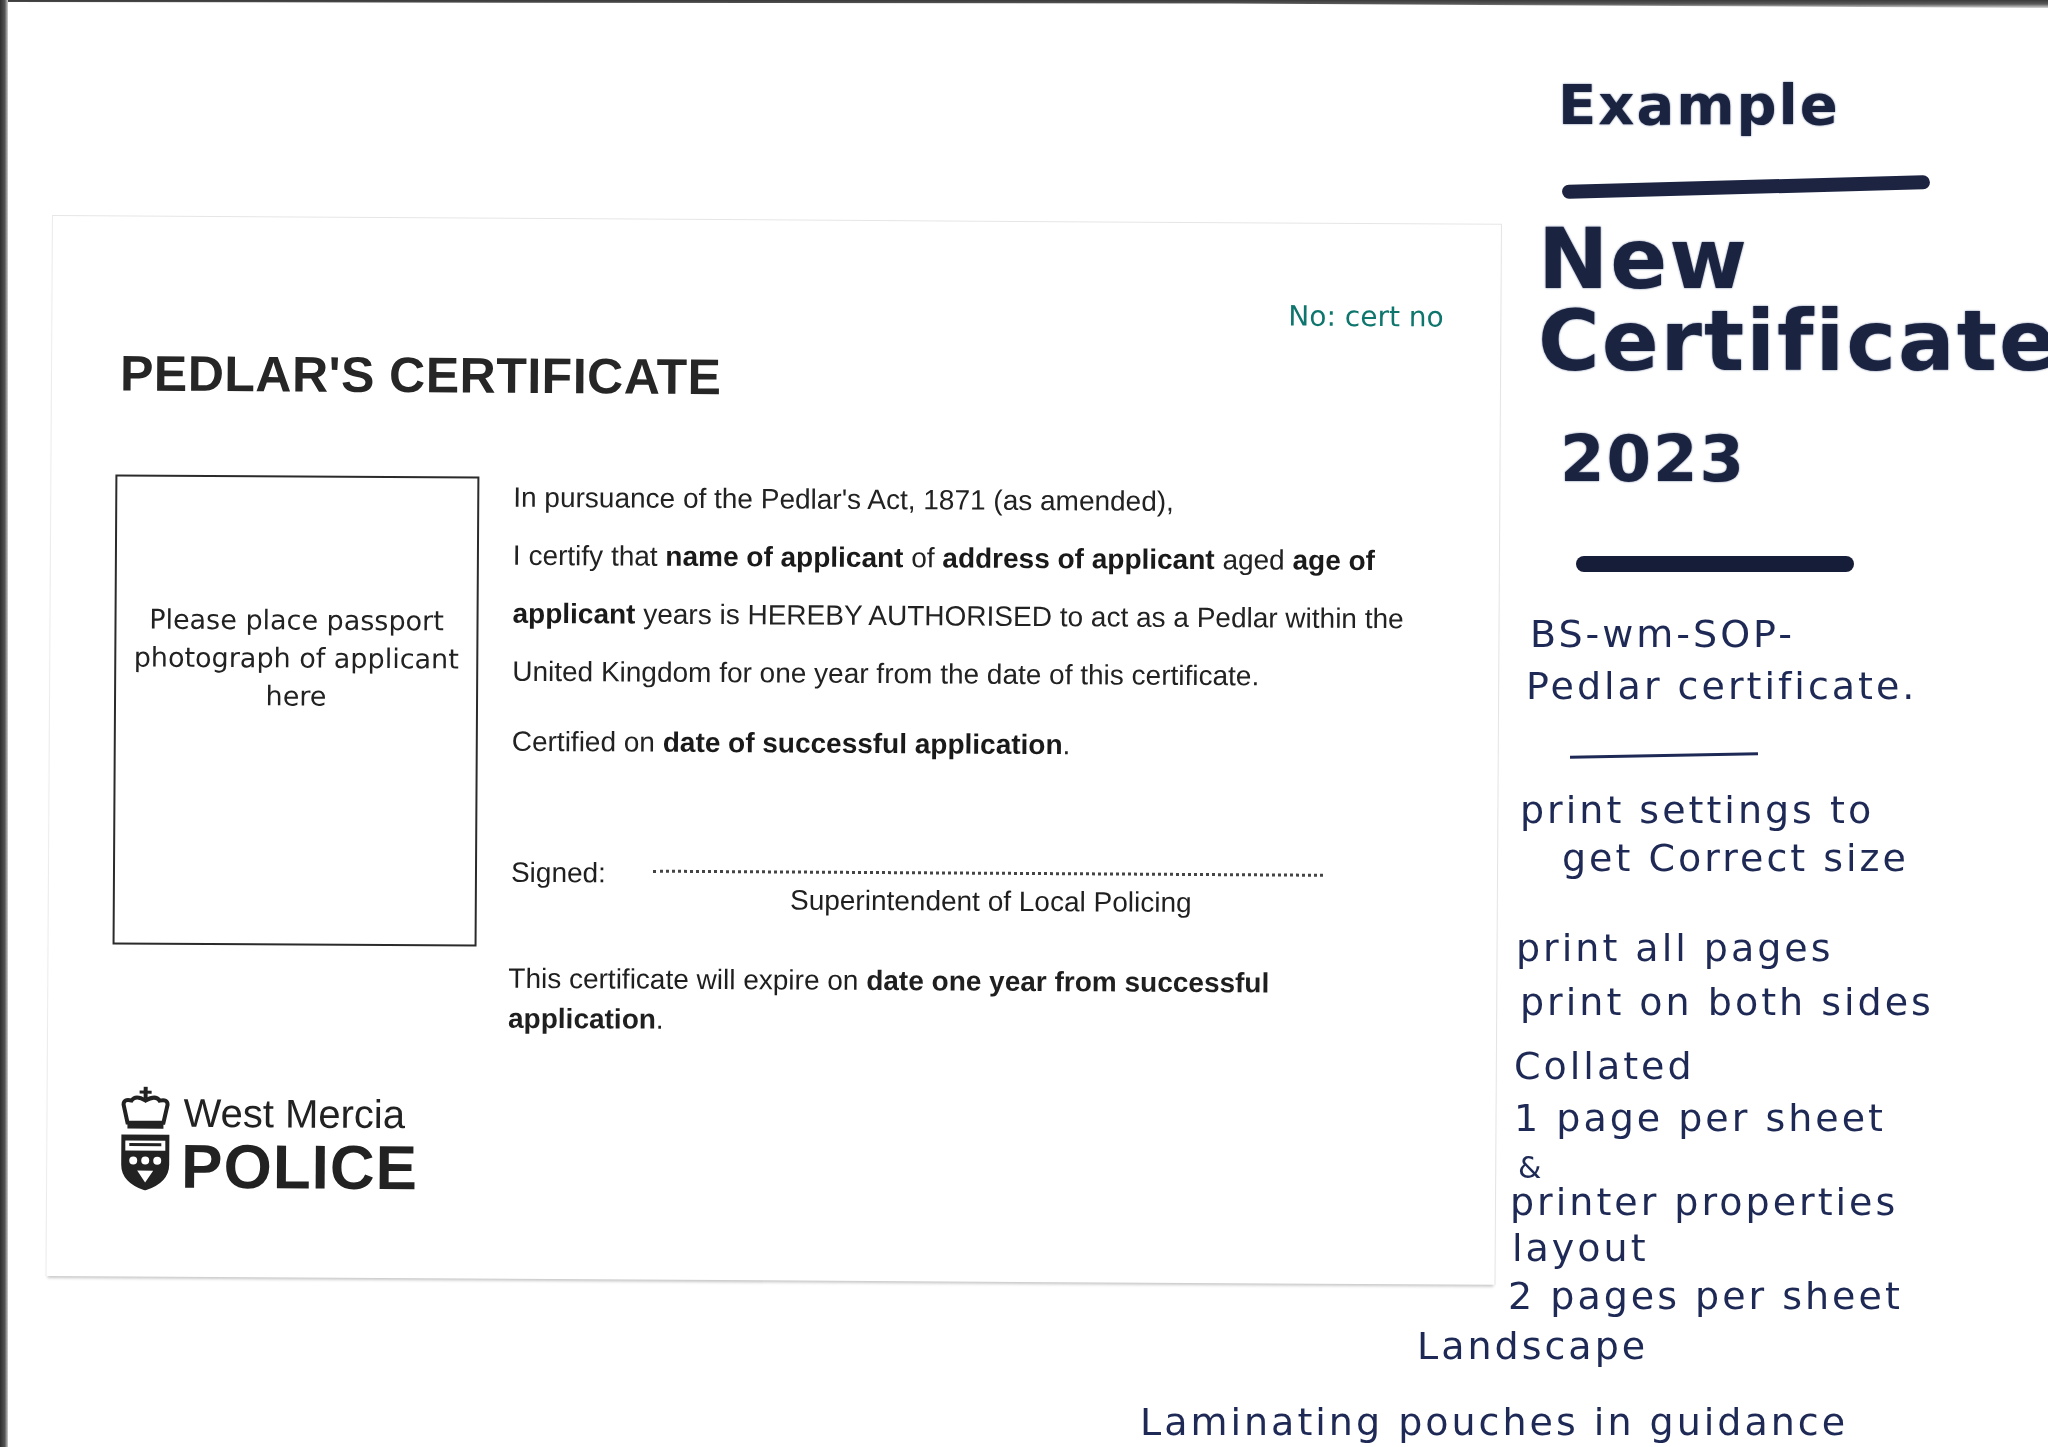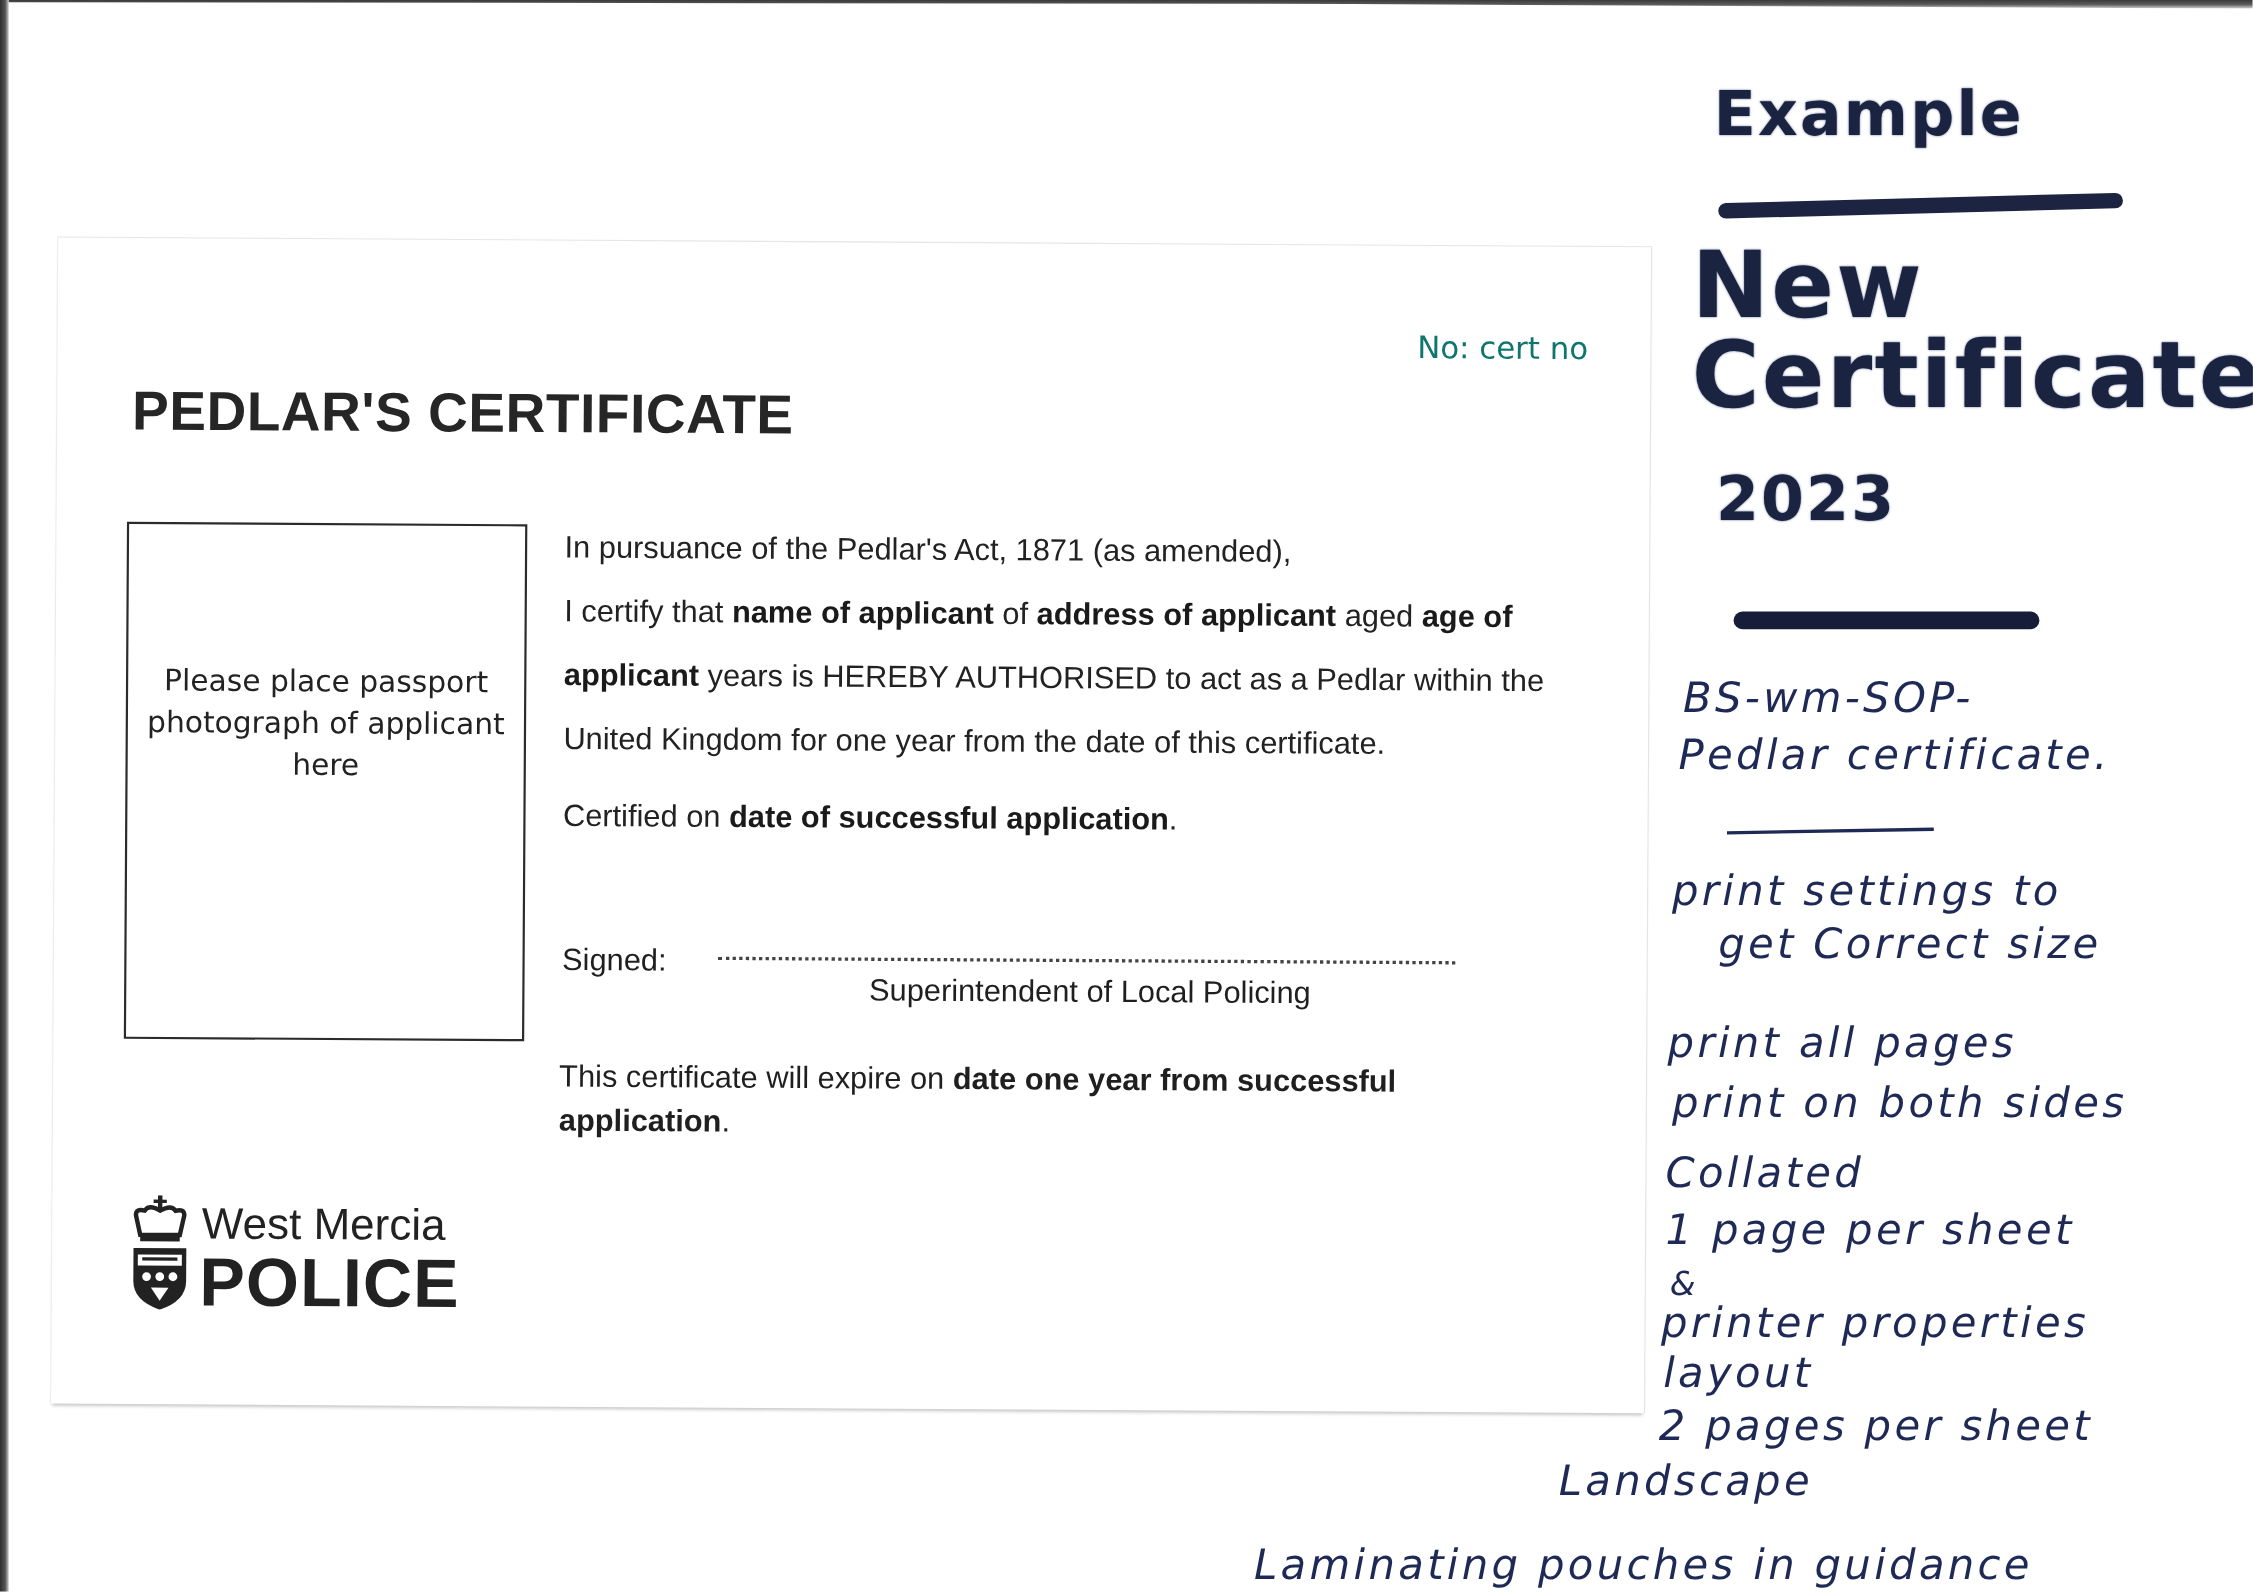--- a/index.html
+++ b/index.html
@@ -102,24 +102,24 @@
   .marker {
     font-weight: bold; color: #1a2340;
     text-shadow: 0 0 2px #5a678a;
     letter-spacing: 2px;
   }
   .h-example { left: 1558px; top: 72px; font-size: 56px; }
   .h-rule1 { position: absolute; left: 1562px; top: 180px; width: 368px; height: 14px;
     background: #1c2442; border-radius: 8px; transform: rotate(-1.5deg); }
   .h-new { left: 1538px; top: 210px; font-size: 84px; }
   .h-cert { left: 1538px; top: 292px; font-size: 84px; }
-  .h-year { left: 1560px; top: 422px; font-size: 56px; }
+  .h-year { left: 1560px; top: 422px; font-size: 64px; }
   .h-rule2 { position: absolute; left: 1576px; top: 556px; width: 278px; height: 16px;
     background: #161d38; border-radius: 8px; }
-  .pen { font-size: 38px; letter-spacing: 3px; color: #1e2a55; font-style: italic; }
+  .pen { font-size: 38px; letter-spacing: 3px; color: #1e2a55; }
   .h-doc1 { left: 1530px; top: 612px; }
   .h-doc2 { left: 1526px; top: 664px; }
   .h-rule3 { position: absolute; left: 1570px; top: 754px; width: 188px; height: 3px;
     background: #1e2a55; transform: rotate(-1deg); }
   .h-n1 { left: 1520px; top: 788px; }
   .h-n2 { left: 1520px; top: 836px; margin-left: 42px; }
   .h-n3 { left: 1516px; top: 926px; }
   .h-n4 { left: 1520px; top: 980px; }
   .h-n5 { left: 1514px; top: 1044px; }
   .h-n6 { left: 1514px; top: 1096px; }

